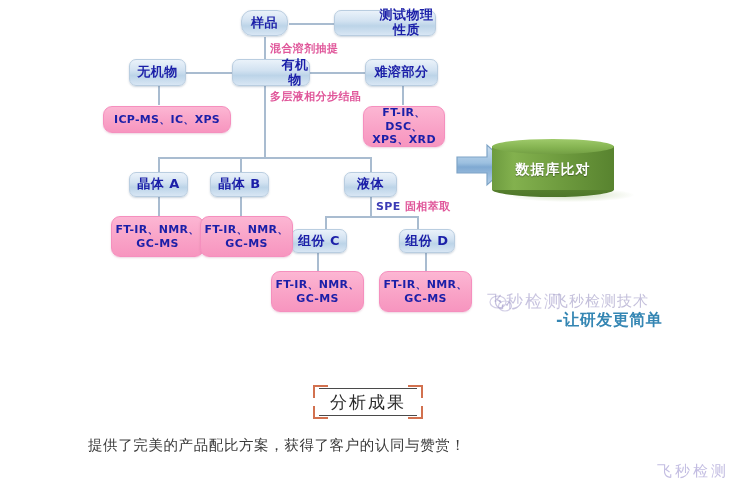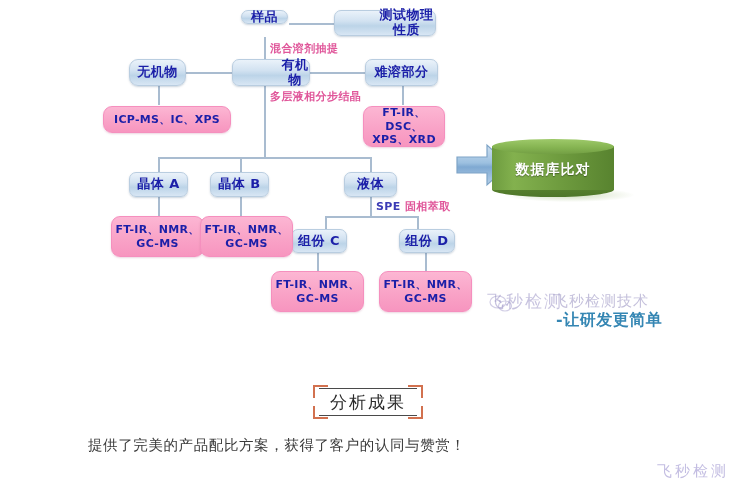--- a/index.html
+++ b/index.html
@@ -266,29 +266,29 @@
   <div class="line v" style="left:240px; top:196px; height:20px;"></div>
 
   <div class="line v" style="left:370px; top:196px; height:20px;"></div>
   <div class="line h" style="left:325px; top:216px; width:92px;"></div>
   <div class="line v" style="left:325px; top:216px; height:13px;"></div>
   <div class="line v" style="left:417px; top:216px; height:13px;"></div>
 
   <div class="line v" style="left:317px; top:253px; height:18px;"></div>
   <div class="line v" style="left:425px; top:253px; height:18px;"></div>
 
-  <div class="bluebox" style="left:241px; top:10px; width:47px; height:14px;">
+  <div class="bluebox" style="left:241px; top:10px; width:47px; height:26px;border-radius:11px;">
     <span>样品</span>
   </div>
 
   <div class="bluebox" style="left:334px; top:10px; width:102px; height:26px;padding-left:43px;">
     <span>测试物理性质</span>
   </div>
 
-  <div class="bluebox" style="left:129px; top:59px; width:57px; height:27px;border-radius:9px;">
+  <div class="bluebox" style="left:129px; top:59px; width:57px; height:27px;">
     <span>无机物</span>
   </div>
 
   <div class="bluebox" style="left:232px; top:59px; width:78px; height:27px;padding-left:48px;">
     <span>有机物</span>
   </div>
 
   <div class="bluebox" style="left:365px; top:59px; width:73px; height:27px;">
     <span>难溶部分</span>
   </div>

